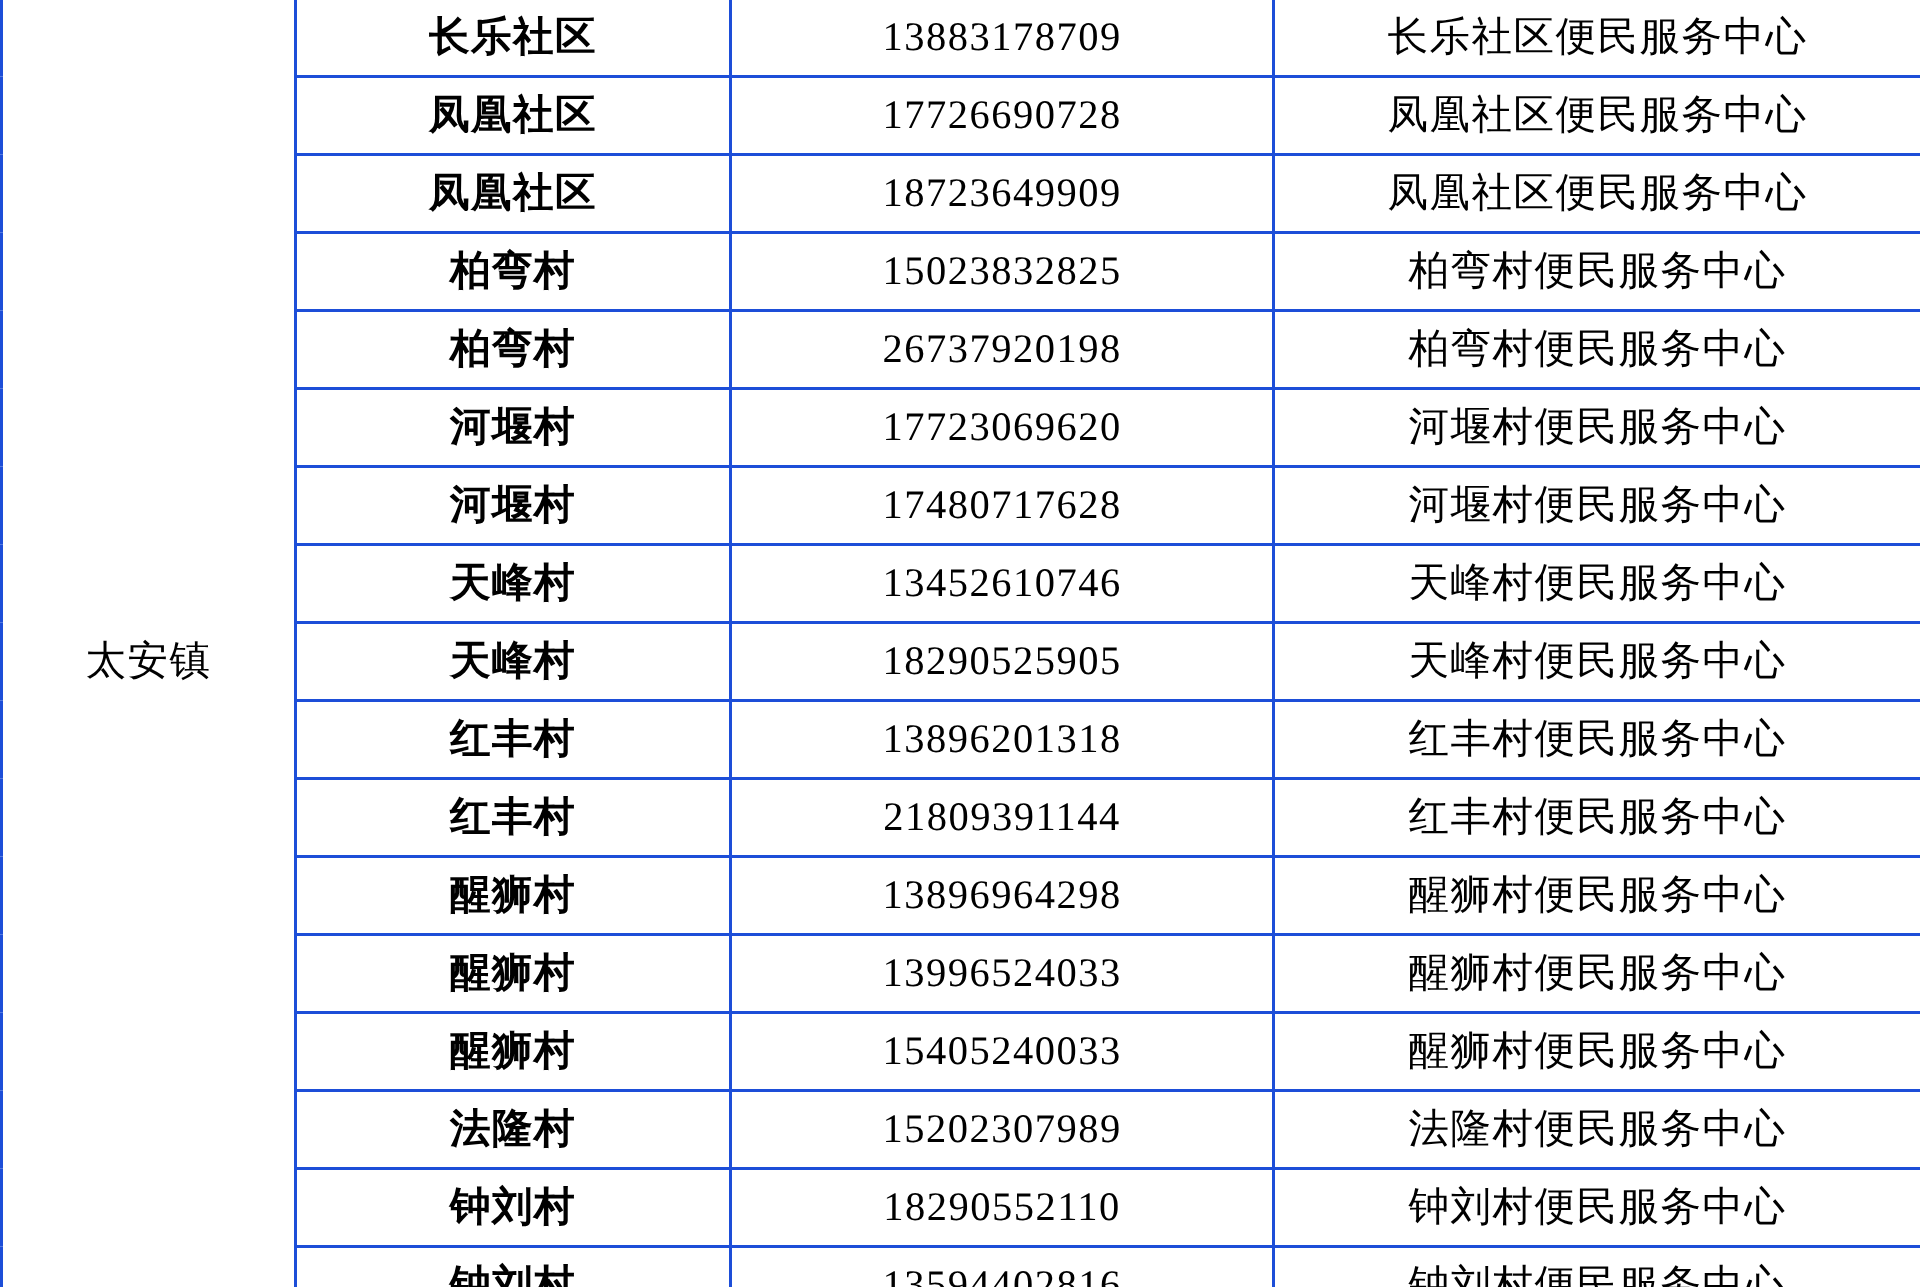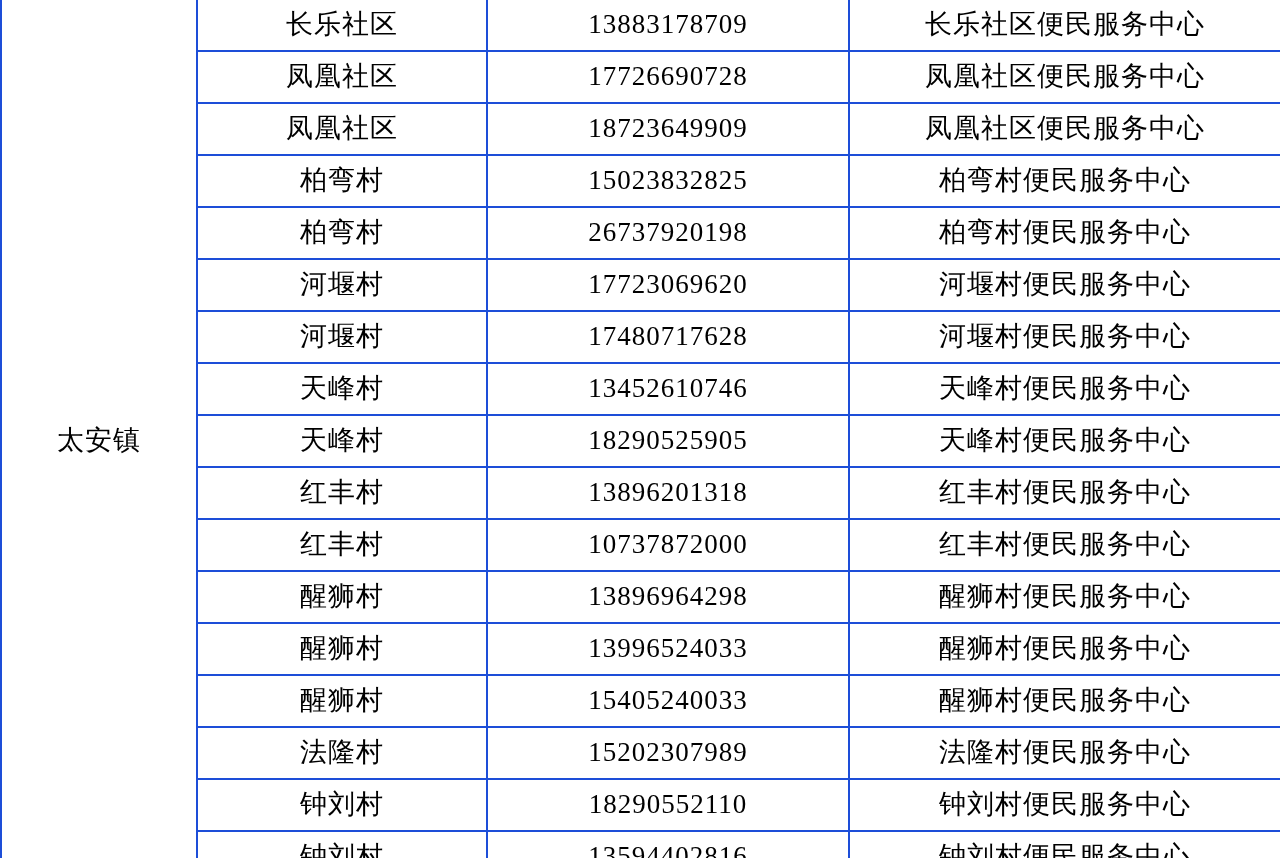--- a/index.html
+++ b/index.html
@@ -50,21 +50,21 @@
     border-bottom: none;
     border-left: none;
     border-right: 2px solid #000000;
     font-size: 27px;
     letter-spacing: 2px;
   }
   
   tr.first-row td {
     border-top: none;
   }
-  .village-cell { letter-spacing: 2px; }
+  .village-cell { letter-spacing: 2px; font-weight: bold; }
   .phone-cell { letter-spacing: 0.5px; margin-top: 12px; }
   .org-cell { letter-spacing: 1px; margin-top: 48px; }
 </style>
 </head>
 <body>
 
 <div class="page">
   <table class="contact-table">
     <colgroup>
       <col class="c-town">
@@ -119,21 +119,21 @@
         <td class="phone-cell">18290525905</td>
         <td class="org-cell">天峰村便民服务中心</td>
       </tr>
       <tr>
         <td class="village-cell">红丰村</td>
         <td class="phone-cell">13896201318</td>
         <td class="org-cell">红丰村便民服务中心</td>
       </tr>
       <tr>
         <td class="village-cell">红丰村</td>
-        <td class="phone-cell">10737872000</td>
+        <td class="phone-cell">21809391144</td>
         <td class="org-cell">红丰村便民服务中心</td>
       </tr>
       <tr>
         <td class="village-cell">醒狮村</td>
         <td class="phone-cell">13896964298</td>
         <td class="org-cell">醒狮村便民服务中心</td>
       </tr>
       <tr>
         <td class="village-cell">醒狮村</td>
         <td class="phone-cell">13996524033</td>

